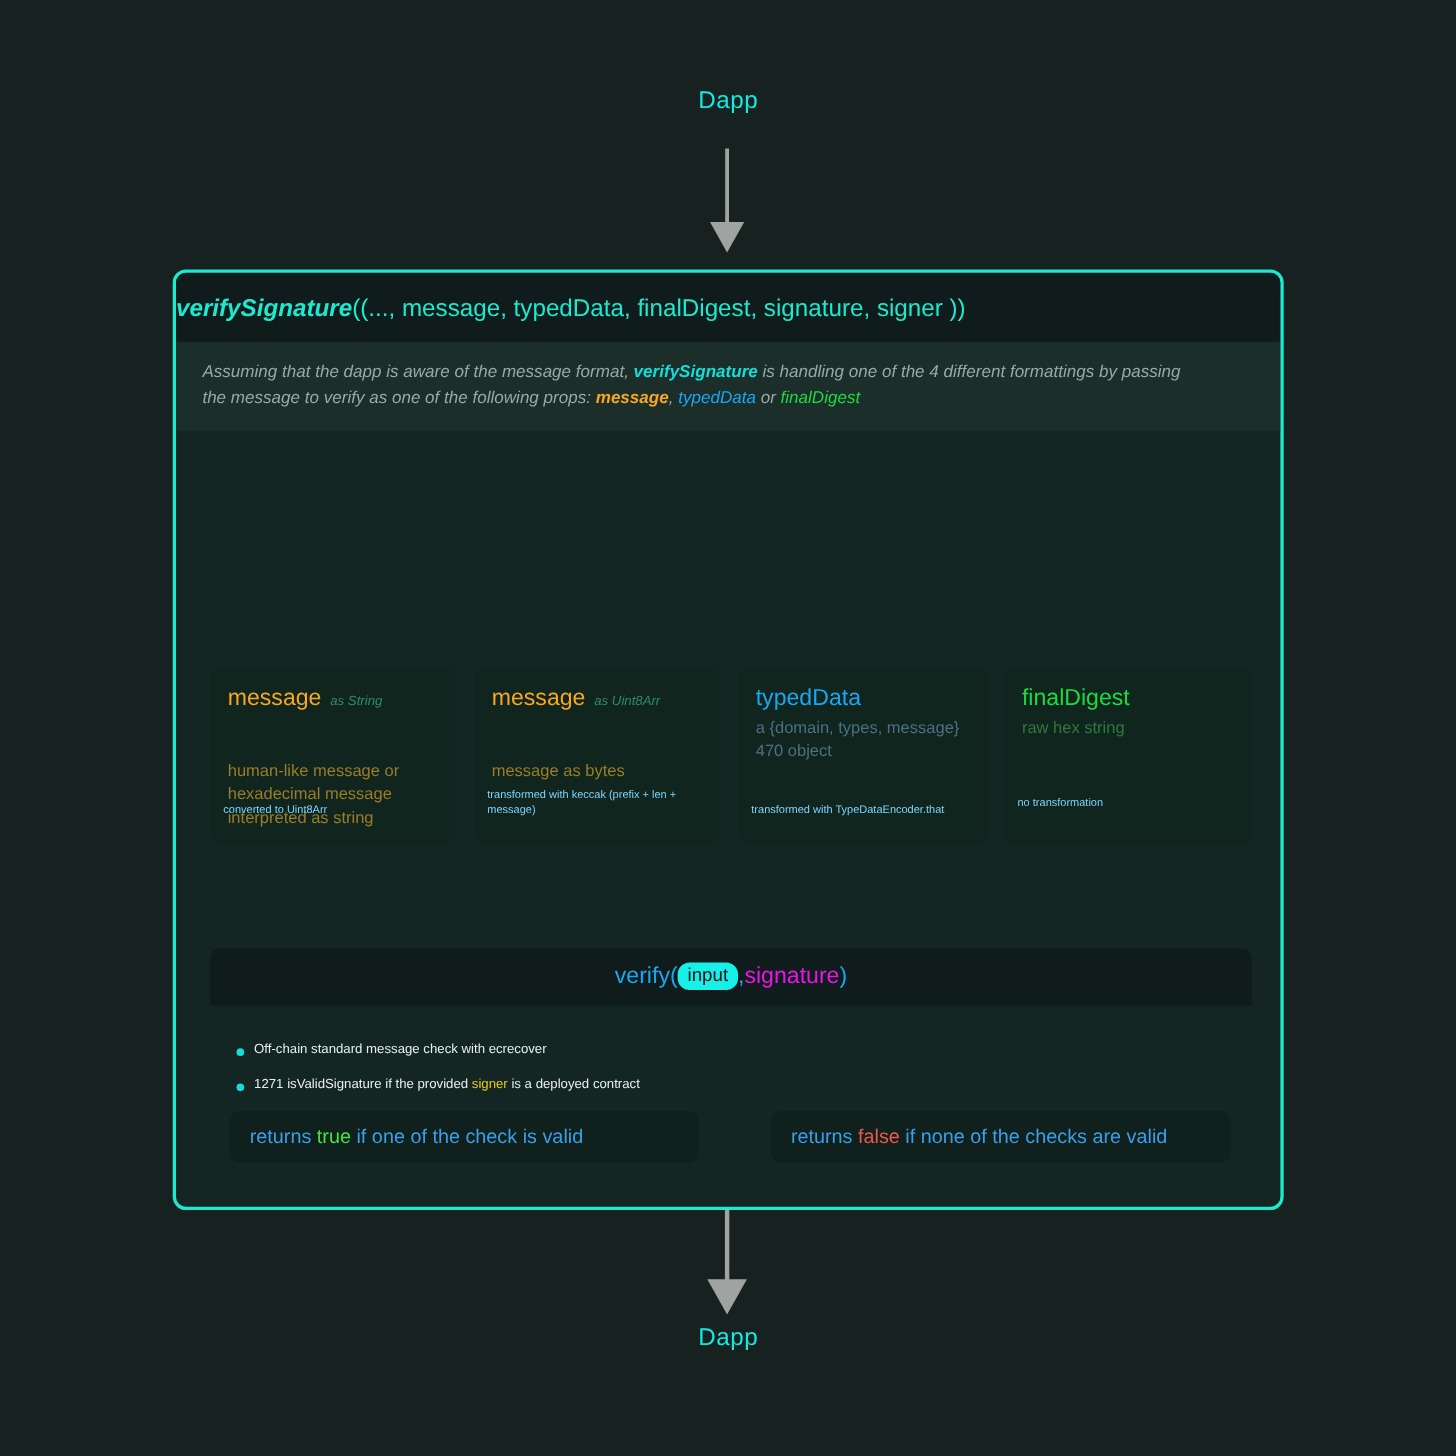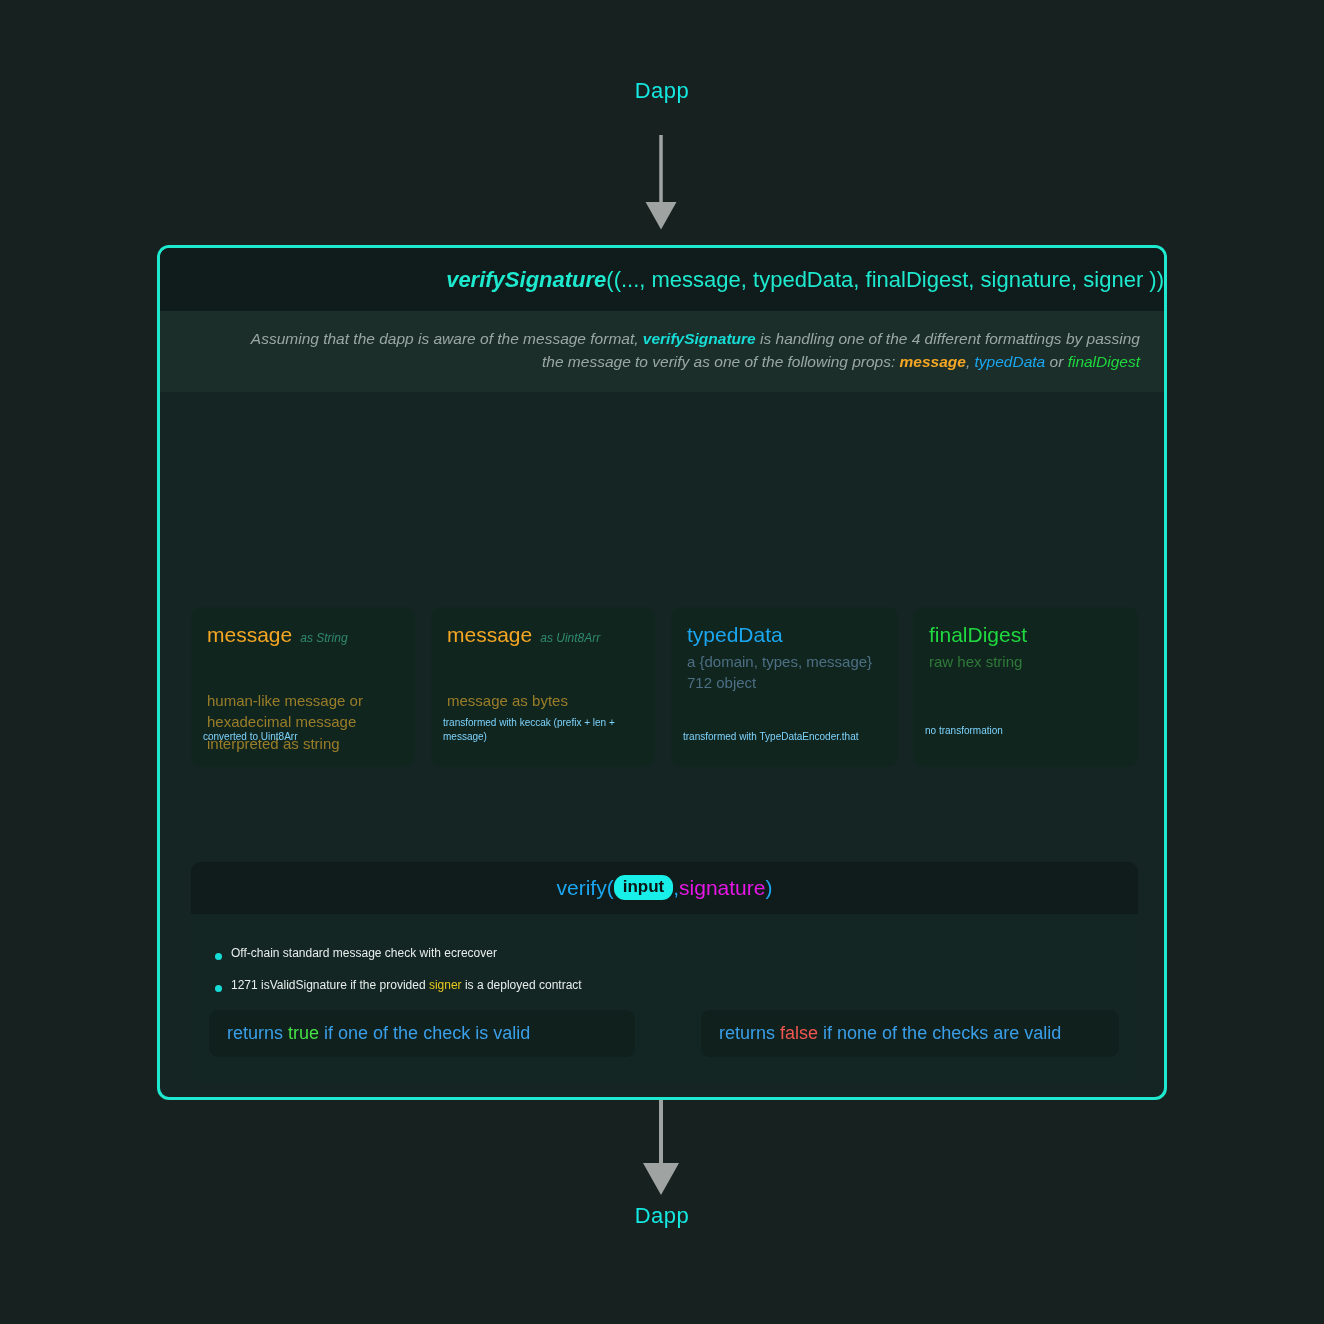--- a/index.html
+++ b/index.html
@@ -21,33 +21,33 @@
   #dapp-bottom{top:1203px;}
 
   
   .main-box{
     position:absolute;left:157px;top:245px;width:1010px;height:855px;
     border:3px solid #1ee9cf;border-radius:12px;
     background:#152523;
     box-sizing:border-box;overflow:hidden;
   }
   .main-header{
-    height:63px;background:#0f1c1b;display:flex;align-items:center;justify-content:flex-end;
+    height:63px;background:#0f1c1b;display:flex;align-items:center;justify-content:flex-start;
   }
   .sig-line{font-size:22px;font-style:italic;font-weight:600;white-space:nowrap;}
   .sig-line .plain{font-style:normal;font-weight:400;color:#1ee9cf;}
   .fn-name{color:#1ee9cf;}
   .c-orange{color:#f5a623;}
   .c-blue{color:#1ba6f0;}
   .c-green{color:#1fd93f;}
   .c-magenta{color:#e617e6;}
   .c-yellowgreen{color:#d4e017;}
 
   .note-area{
-    background:#1b2e2a;padding:16px 24px 18px 24px;text-align:right;
+    background:#1b2e2a;padding:16px 24px 18px 24px;
   }
   .note-area p{
     margin:0;font-size:15.5px;font-style:italic;color:#9aa8a4;line-height:1.5;
   }
   .note-area .em{font-weight:700;}
   .body-area{position:relative;height:100%;}
 
   
   .prop-box{
     position:absolute;top:215px;height:160px;
@@ -78,21 +78,21 @@
     background:#132623;border-radius:10px;overflow:hidden;
   }
   .verify-head{
     background:#0f1c1b;height:52px;display:flex;align-items:center;justify-content:center;
     font-size:21px;
   }
   .verify-head .vf{color:#1ba6f0;}
   .verify-head .vsig{color:#e617e6;}
   .pill{
     display:inline-block;background:#19efe9;color:#0a1413;border-radius:11px;
-    padding:1px 9px 2px 9px;font-weight:700;font-size:17px;line-height:1.25;
+    padding:1px 9px 2px 9px;font-weight:400;font-size:17px;line-height:1.25;
     vertical-align:1px;
   }
   .verify-body{padding:20px 18px 26px 18px;}
   .verify-intro{font-size:16.5px;color:#e8eeec;line-height:1.4;margin:0 0 10px 0;}
   .verify-intro .sig-m{color:#e617e6;}
   .verify-intro .signer-y{color:#e9c91a;}
   ul.checks{list-style:none;margin:12px 0 0 0;padding:0;}
   ul.checks li{
     position:relative;padding-left:22px;margin-bottom:18px;
     font-size:12px;color:#e8eeec;
@@ -193,21 +193,21 @@
         </div>
         <div class="prop-desc desc-orange">message as bytes</div>
         <div class="prop-transform" id="t-1">transformed with keccak (prefix + len + message)</div>
       </div>
 
       <div class="prop-box" id="prop-2">
         <div class="prop-title">
           <span class="title-b">typedData</span>
           <span class="prop-sub sub-b"></span>
         </div>
-        <div class="prop-desc desc-blue">a {domain, types, message} 712 object</div>
+        <div class="prop-desc desc-blue">a {domain, types, message} 470 object</div>
         <div class="prop-transform" id="t-2">transformed with TypeDataEncoder.that</div>
       </div>
 
       <div class="prop-box" id="prop-3">
         <div class="prop-title">
           <span class="title-g">finalDigest</span>
           <span class="prop-sub sub-b"></span>
         </div>
         <div class="prop-desc desc-green">raw hex string</div>
         <div class="prop-transform" id="t-3">no transformation</div>

